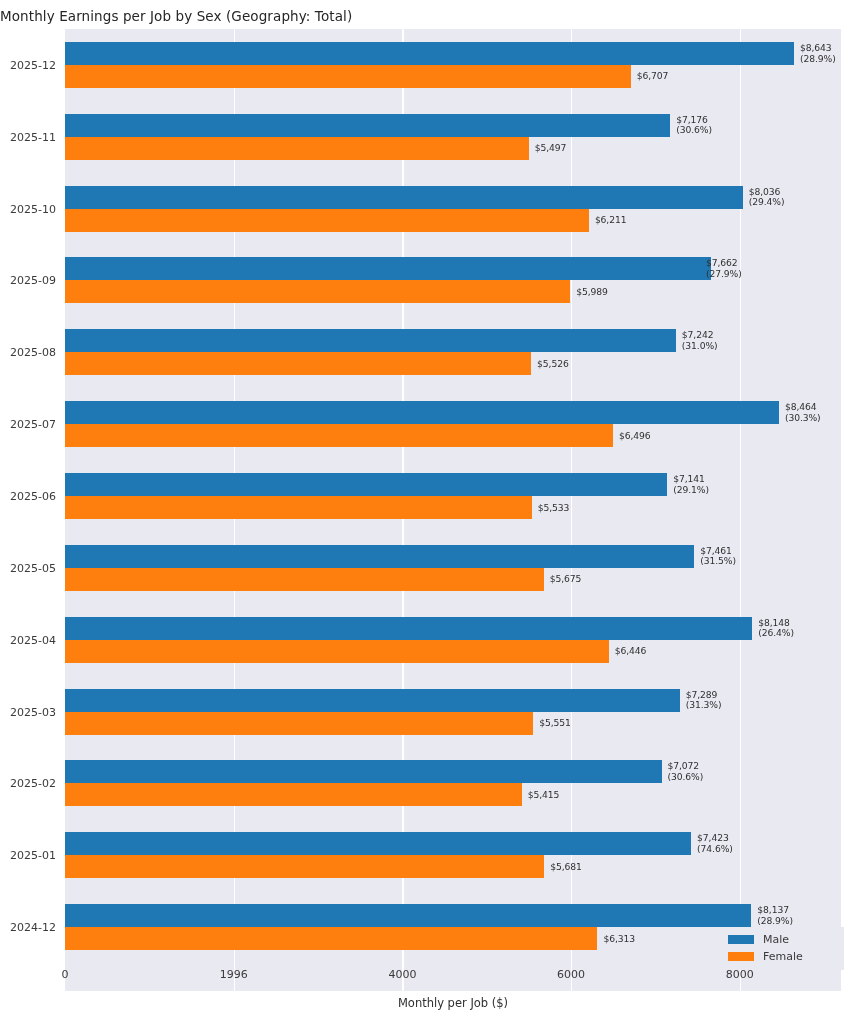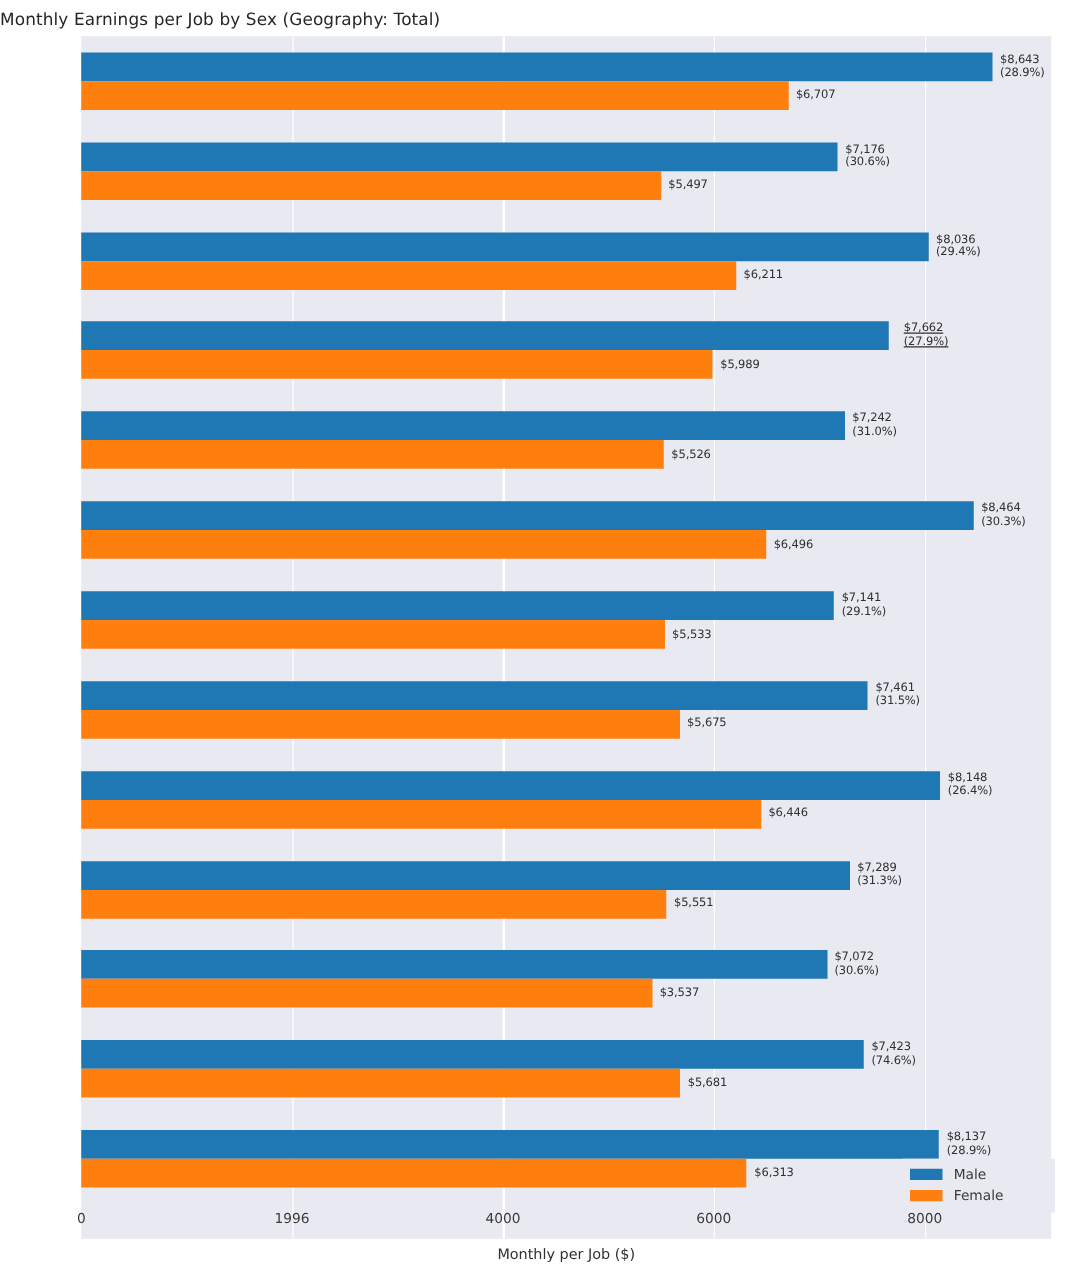--- a/index.html
+++ b/index.html
@@ -181,21 +181,21 @@
           <div class="bar-label" style="left: 469.66px; top: 29.5px;"><span>$5,497</span></div>
         </div>
         <div class="group" style="top: 156.615px; height: 46px;">
           <div class="bar male" style="top: 0px; width: 677.819px; background: rgb(31, 119, 180);"></div>
           <div class="bar-label" style="left: 683.819px; top: 1px;"><span>$8,036</span><span class="pct">(29.4%)</span></div>
           <div class="bar female" style="top: 23px; width: 523.884px; background: rgb(255, 127, 14);"></div>
           <div class="bar-label" style="left: 529.884px; top: 29.5px;"><span>$6,211</span></div>
         </div>
         <div class="group" style="top: 228.462px; height: 46px;">
           <div class="bar male" style="top: 0px; width: 646.273px; background: rgb(31, 119, 180);"></div>
-          <div class="bar-label" style="left: 658px; top: 1px; text-decoration: underline;"><span>$7,662</span><span class="pct">(27.9%)</span></div>
+          <div class="bar-label" style="left: 641px; top: 1px;"><span>$7,662</span><span class="pct">(27.9%)</span></div>
           <div class="bar female" style="top: 23px; width: 505.159px; background: rgb(255, 127, 14);"></div>
           <div class="bar-label" style="left: 511.159px; top: 29.5px;"><span>$5,989</span></div>
         </div>
         <div class="group" style="top: 300.308px; height: 46px;">
           <div class="bar male" style="top: 0px; width: 610.847px; background: rgb(31, 119, 180);"></div>
           <div class="bar-label" style="left: 616.847px; top: 1px;"><span>$7,242</span><span class="pct">(31.0%)</span></div>
           <div class="bar female" style="top: 23px; width: 466.106px; background: rgb(255, 127, 14);"></div>
           <div class="bar-label" style="left: 472.106px; top: 29.5px;"><span>$5,526</span></div>
         </div>
         <div class="group" style="top: 372.154px; height: 46px;">
@@ -225,37 +225,52 @@
         <div class="group" style="top: 659.538px; height: 46px;">
           <div class="bar male" style="top: 0px; width: 614.811px; background: rgb(31, 119, 180);"></div>
           <div class="bar-label" style="left: 620.811px; top: 1px;"><span>$7,289</span><span class="pct">(31.3%)</span></div>
           <div class="bar female" style="top: 23px; width: 468.215px; background: rgb(255, 127, 14);"></div>
           <div class="bar-label" style="left: 474.215px; top: 29.5px;"><span>$5,551</span></div>
         </div>
         <div class="group" style="top: 731.385px; height: 46px;">
           <div class="bar male" style="top: 0px; width: 596.508px; background: rgb(31, 119, 180);"></div>
           <div class="bar-label" style="left: 602.508px; top: 1px;"><span>$7,072</span><span class="pct">(30.6%)</span></div>
           <div class="bar female" style="top: 23px; width: 456.743px; background: rgb(255, 127, 14);"></div>
-          <div class="bar-label" style="left: 462.743px; top: 29.5px;"><span>$3,537</span></div>
+          <div class="bar-label" style="left: 462.743px; top: 29.5px;"><span>$5,415</span></div>
         </div>
         <div class="group" style="top: 803.231px; height: 46px;">
           <div class="bar male" style="top: 0px; width: 626.114px; background: rgb(31, 119, 180);"></div>
           <div class="bar-label" style="left: 632.114px; top: 1px;"><span>$7,423</span><span class="pct">(74.6%)</span></div>
           <div class="bar female" style="top: 23px; width: 479.18px; background: rgb(255, 127, 14);"></div>
           <div class="bar-label" style="left: 485.18px; top: 29.5px;"><span>$5,681</span></div>
         </div>
         <div class="group" style="top: 875.077px; height: 46px;">
           <div class="bar male" style="top: 0px; width: 686.338px; background: rgb(31, 119, 180);"></div>
           <div class="bar-label" style="left: 692.338px; top: 1px;"><span>$8,137</span><span class="pct">(28.9%)</span></div>
           <div class="bar female" style="top: 23px; width: 532.488px; background: rgb(255, 127, 14);"></div>
           <div class="bar-label" style="left: 538.488px; top: 29.5px;"><span>$6,313</span></div>
         </div>
       </div>
   </div>
 
+  <div id="ytick-layer">
+      <div class="ytick" style="top: 35.9231px;">2025-12</div>
+      <div class="ytick" style="top: 107.769px;">2025-11</div>
+      <div class="ytick" style="top: 179.615px;">2025-10</div>
+      <div class="ytick" style="top: 251.462px;">2025-09</div>
+      <div class="ytick" style="top: 323.308px;">2025-08</div>
+      <div class="ytick" style="top: 395.154px;">2025-07</div>
+      <div class="ytick" style="top: 467px;">2025-06</div>
+      <div class="ytick" style="top: 538.846px;">2025-05</div>
+      <div class="ytick" style="top: 610.692px;">2025-04</div>
+      <div class="ytick" style="top: 682.538px;">2025-03</div>
+      <div class="ytick" style="top: 754.385px;">2025-02</div>
+      <div class="ytick" style="top: 826.231px;">2025-01</div>
+      <div class="ytick" style="top: 898.077px;">2024-12</div>
+    </div>
   <div id="xtick-layer">
       <div class="xtick" style="left: 0px;">0</div>
       <div class="xtick" style="left: 168.696px;">1996</div>
       <div class="xtick" style="left: 337.391px;">4000</div>
       <div class="xtick" style="left: 506.087px;">6000</div>
       <div class="xtick" style="left: 674.783px;">8000</div>
     </div>
 
   <div id="xlabel">Monthly per Job ($)</div>
 

